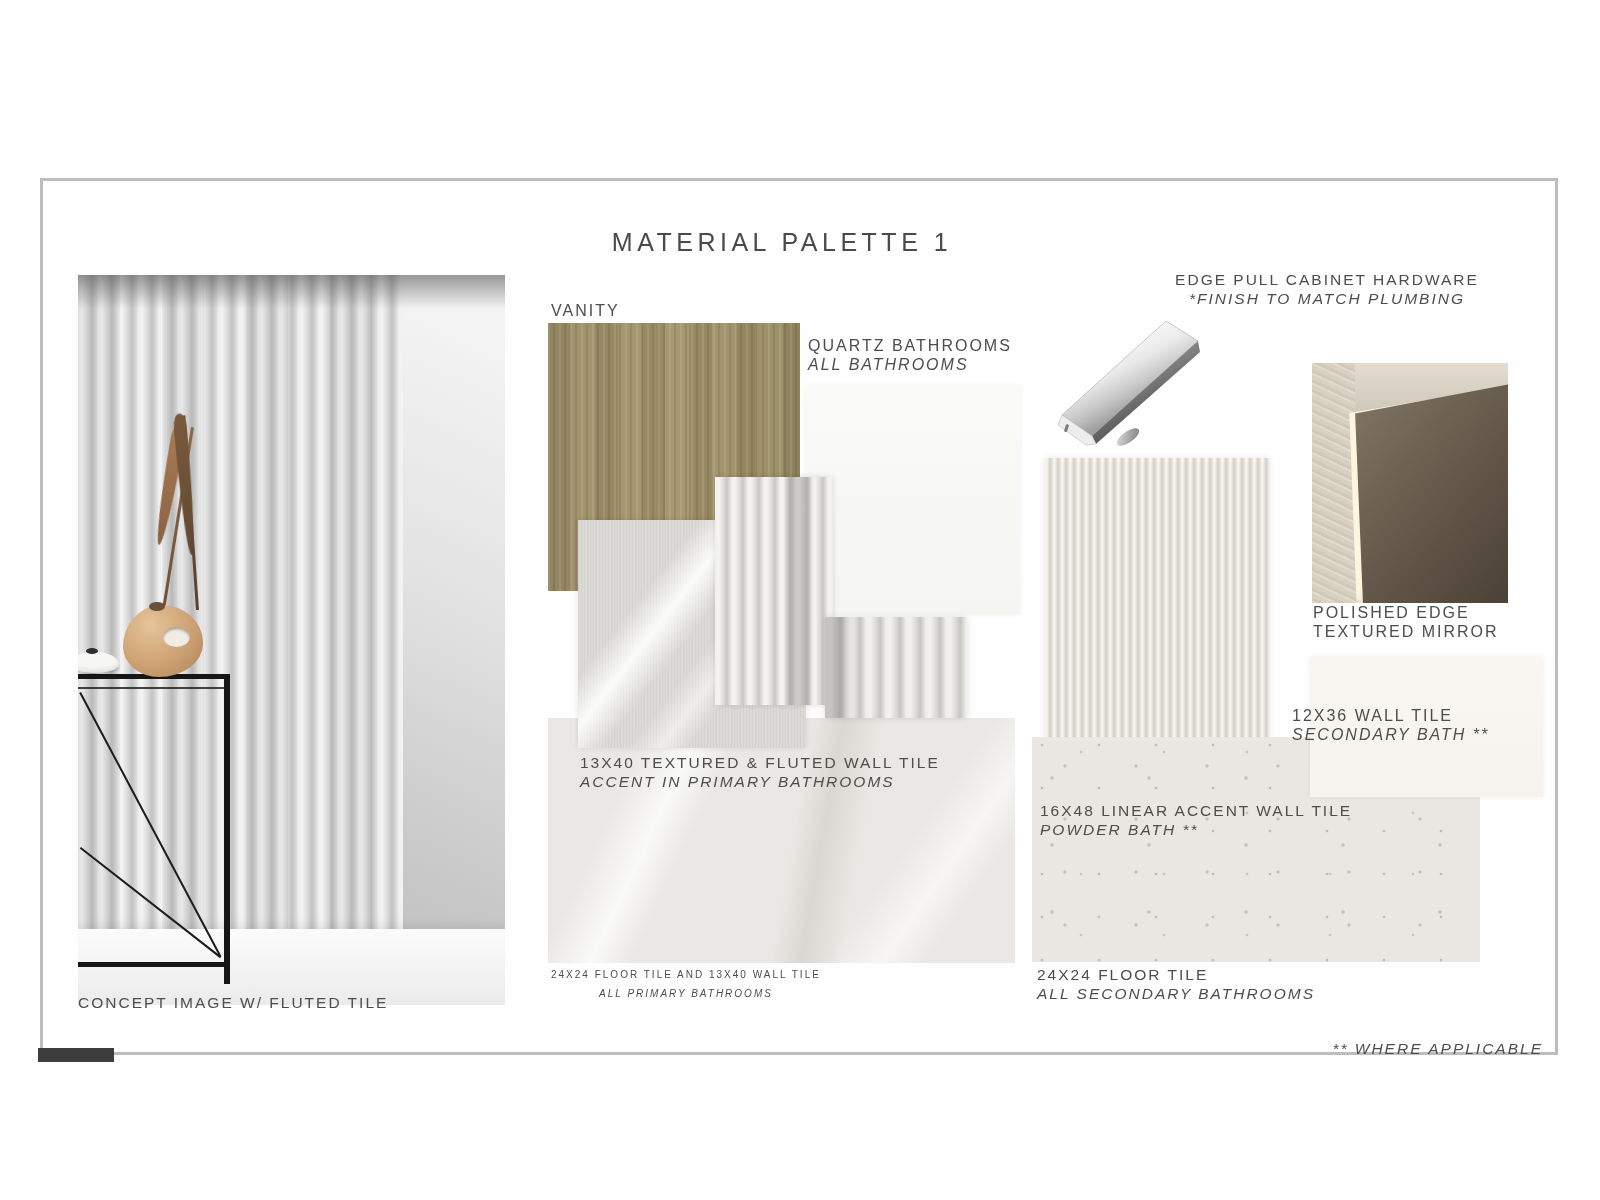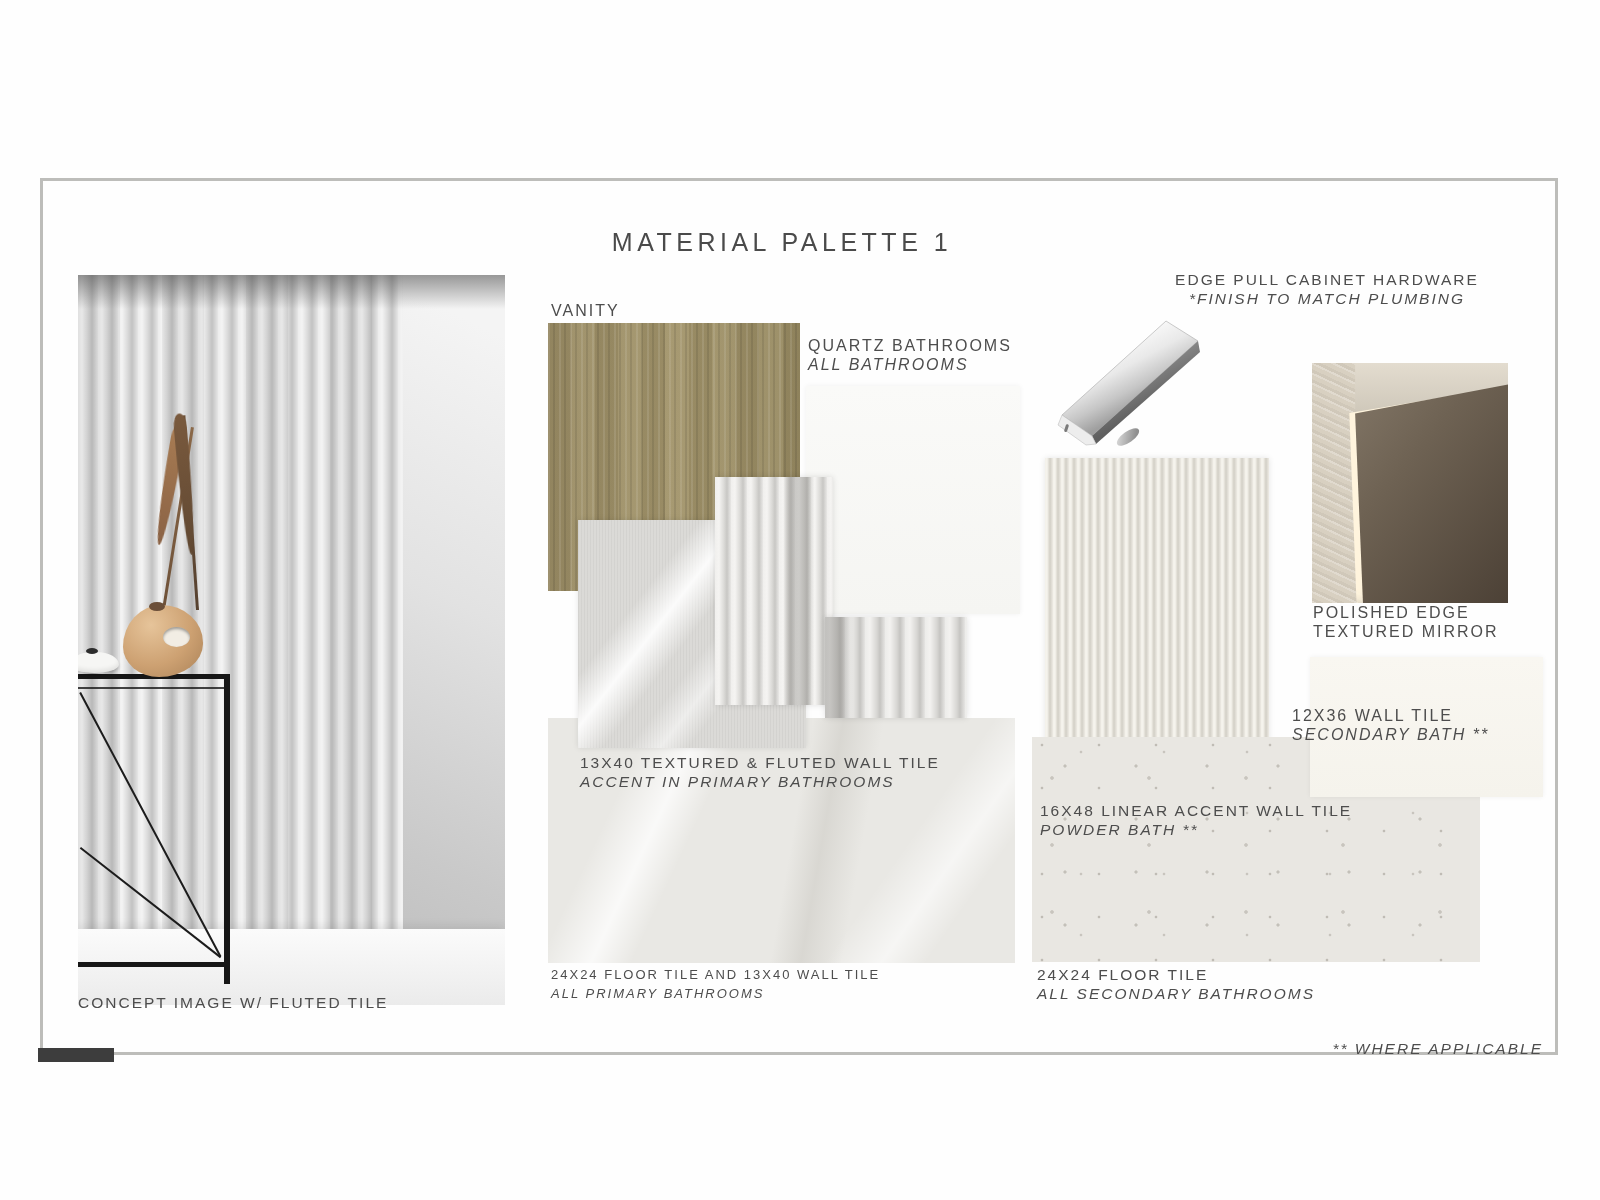--- a/index.html
+++ b/index.html
@@ -154,21 +154,21 @@
   <div class="abs primFloor"></div>
   <div class="abs marble13"></div>
   <div class="abs fluteTall"></div>
   <div class="abs fluteWide"></div>
 
   <div class="abs lbl" style="left:580px;top:753px;font-size:15.5px;">
     <div>13X40 TEXTURED &amp; FLUTED WALL TILE</div>
     <div class="it">ACCENT IN PRIMARY BATHROOMS</div>
   </div>
 
-  <div class="abs lbl" style="left:551px;top:965px;font-size:13px;">
+  <div class="abs lbl" style="left:551px;top:965px;font-size:10px;text-align:center;">
     <div>24X24 FLOOR TILE AND 13X40 WALL TILE</div>
     <div class="it">ALL PRIMARY BATHROOMS</div>
   </div>
 
   <div class="abs lbl center" style="left:1102px;top:271px;width:450px;font-size:15.5px;line-height:18.5px;">
     <div>EDGE PULL CABINET HARDWARE</div>
     <div class="it">*FINISH TO MATCH PLUMBING</div>
   </div>
 
   <svg class="abs edgepull" viewBox="0 0 172 134">

